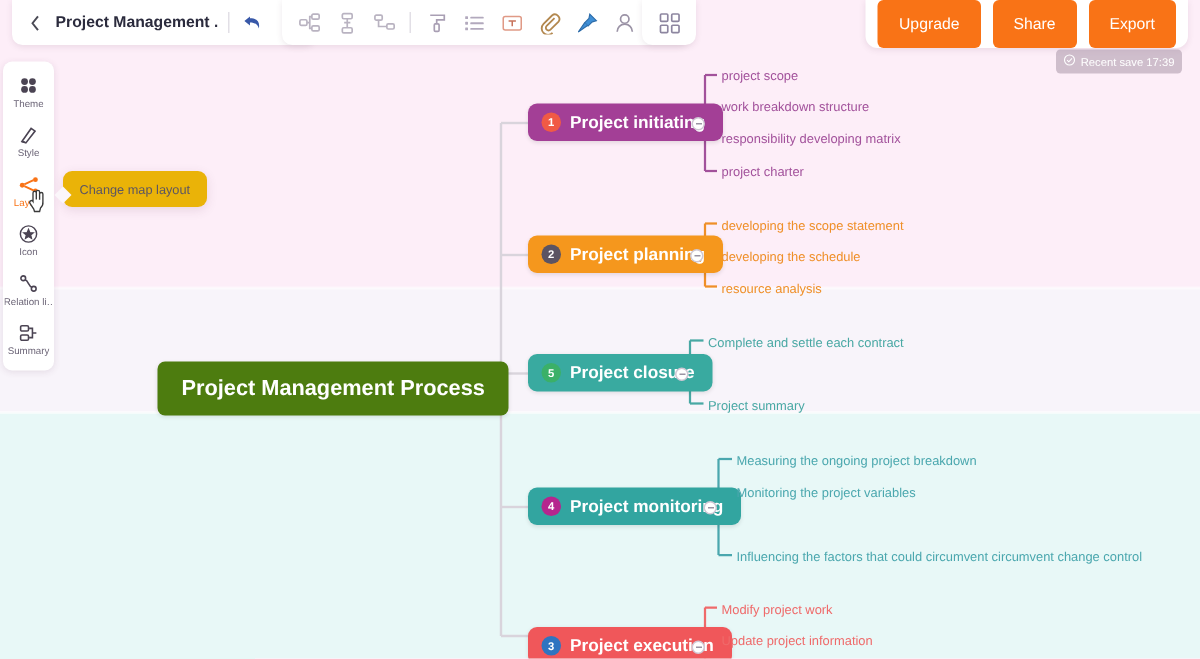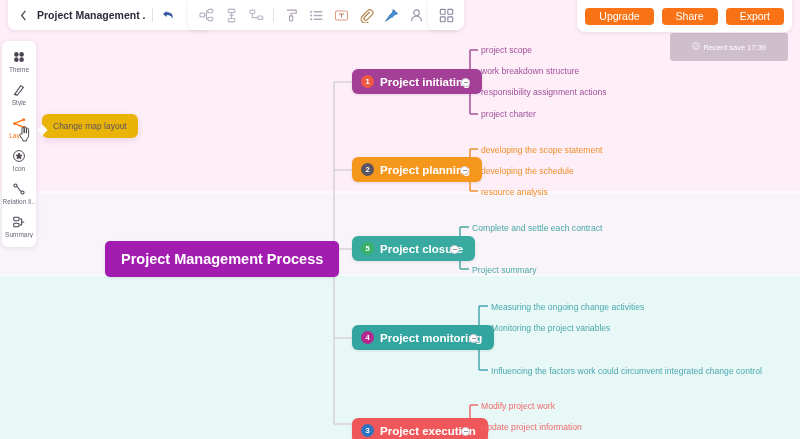--- a/index.html
+++ b/index.html
@@ -36,27 +36,27 @@
           justify-content:center; cursor: pointer; }
 
   .bar-tools { left: 188px; top: 0; padding: 0 10px; gap: 9px; }
   .bar-qr { left: 428px; top: 0; padding: 0 10px; }
   .tool { width: 16px; height: 16px; display:flex; align-items:center;
           justify-content:center; cursor:pointer; }
 
   .bar-right { right: 8px; top: 0; padding: 0 8px; gap: 8px; height: 32px;
                border-radius: 0 0 8px 8px; }
   .obtn { background: #f97316; color:#fff; font-size:10.5px; border:none;
-          border-radius: 4px; height: 17px; padding: 0 14px; cursor: pointer;
+          border-radius: 4px; height: 32px; padding: 0 14px; cursor: pointer;
           font-family: "Liberation Sans", sans-serif; }
 
-  .savebadge { position: absolute; right: 12px; top: 33px; height: 28px;
+  .savebadge { position: absolute; right: 12px; top: 33px; height: 16px;
                background: rgba(150,130,150,0.45); color: #fff; font-size: 7.5px;
                border-radius: 3px; display:flex; align-items:center; gap:3px;
-               padding: 0 22px; }
+               padding: 0 5px; }
 
   
   .sidebar { position: absolute; left: 2px; top: 41px; width: 34px;
              background: #fff; border-radius: 6px; padding: 6px 0 7px 0;
              box-shadow: 0 1px 5px rgba(80,40,70,0.12);
              display: flex; flex-direction: column; align-items: center; gap: 5px; }
   .sb-item { width: 34px; display:flex; flex-direction: column; align-items:center;
              gap: 1px; cursor: pointer; padding: 2px 0; }
   .sb-ico { width: 16px; height: 16px; display:flex; align-items:center;
             justify-content:center; color: #4b4453; }
@@ -73,21 +73,21 @@
              color: #5b5563; box-shadow: 0 2px 7px rgba(90,50,80,0.13); }
   .tooltip::before { content:""; position:absolute; left:-4px; top: 12px;
              width: 8px; height: 8px; background:#fbf6fa; transform: rotate(45deg); }
 
   
   .map { position: absolute; left: 0; top: 0; width: 800px; height: 439px; }
   .mapsvg { position: absolute; left: 0; top: 0; }
 
   .node { position: absolute; display: flex; align-items: center;
           border-radius: 6px; cursor: pointer; white-space: nowrap; }
-  .root { background: #a21caf; color:#fff; font-size: 14.5px; font-weight: bold;
+  .root { background: #4d7c0f; color:#fff; font-size: 14.5px; font-weight: bold;
           padding: 10px 16px; left: 105px; top: 241px; border-radius: 5px;
           box-shadow: 0 1px 3px rgba(0,0,0,0.10); }
   .branch { color: #fff; font-size: 11.5px; font-weight: bold; gap: 6px;
             padding: 6px 12px 6px 9px; box-shadow: 0 1px 3px rgba(0,0,0,0.10); }
   .badge { width: 13px; height: 13px; border-radius: 50%; font-size: 7.5px;
            display:flex; align-items:center; justify-content:center;
            color:#fff; font-weight: bold; flex: none; }
 
   .leaf { position: absolute; font-size: 8.6px; white-space: nowrap; cursor: pointer; }
 
@@ -156,21 +156,21 @@
       <span>Project Management Process</span>
     </div>
 
     <div class="node branch" id="b0" style="left:352px; top:69px; background:#a33f96;">
       <span class="badge" style="background:#f05a45">1</span>
       <span>Project initiating</span>
     </div>
     <div class="toggle" style="left:461px; top:78px"></div>
     <div class="leaf" style="left:481px; top:45px; color:#a2519b">project scope</div>
     <div class="leaf" style="left:481px; top:66px; color:#a2519b">work breakdown structure</div>
-    <div class="leaf" style="left:481px; top:87px; color:#a2519b">responsibility assignment actions</div>
+    <div class="leaf" style="left:481px; top:87px; color:#a2519b">responsibility developing matrix</div>
     <div class="leaf" style="left:481px; top:109px; color:#a2519b">project charter</div>
 
     <div class="node branch" style="left:352px; top:157px; background:#f5971d;">
       <span class="badge" style="background:#5b5463">2</span>
       <span>Project planning</span>
     </div>
     <div class="toggle" style="left:460px; top:166px"></div>
     <div class="leaf" style="left:481px; top:145px; color:#ef8f28">developing the scope statement</div>
     <div class="leaf" style="left:481px; top:166px; color:#ef8f28">developing the schedule</div>
     <div class="leaf" style="left:481px; top:187px; color:#ef8f28">resource analysis</div>
@@ -181,23 +181,23 @@
     </div>
     <div class="toggle" style="left:450px; top:245px"></div>
     <div class="leaf" style="left:472px; top:223px; color:#49a8a4">Complete and settle each contract</div>
     <div class="leaf" style="left:472px; top:265px; color:#49a8a4">Project summary</div>
 
     <div class="node branch" style="left:352px; top:325px; background:#32a5a0;">
       <span class="badge" style="background:#b5268e">4</span>
       <span>Project monitoring</span>
     </div>
     <div class="toggle" style="left:469px; top:334px"></div>
-    <div class="leaf" style="left:491px; top:302px; color:#4aa7ae">Measuring the ongoing change activities</div>
+    <div class="leaf" style="left:491px; top:302px; color:#4aa7ae">Measuring the ongoing project breakdown</div>
     <div class="leaf" style="left:491px; top:323px; color:#4aa7ae">Monitoring the project variables</div>
-    <div class="leaf" style="left:491px; top:366px; color:#4aa7ae">Influencing the factors work could circumvent integrated change control</div>
+    <div class="leaf" style="left:491px; top:366px; color:#4aa7ae">Influencing the factors that could circumvent circumvent change control</div>
 
     <div class="node branch" style="left:352px; top:418px; background:#f0575a;">
       <span class="badge" style="background:#2f74c0">3</span>
       <span>Project execution</span>
     </div>
     <div class="toggle" style="left:461px; top:427px"></div>
     <div class="leaf" style="left:481px; top:401px; color:#ef6a6a">Modify project work</div>
     <div class="leaf" style="left:481px; top:422px; color:#ef6a6a">Update project information</div>
   </div>
 

